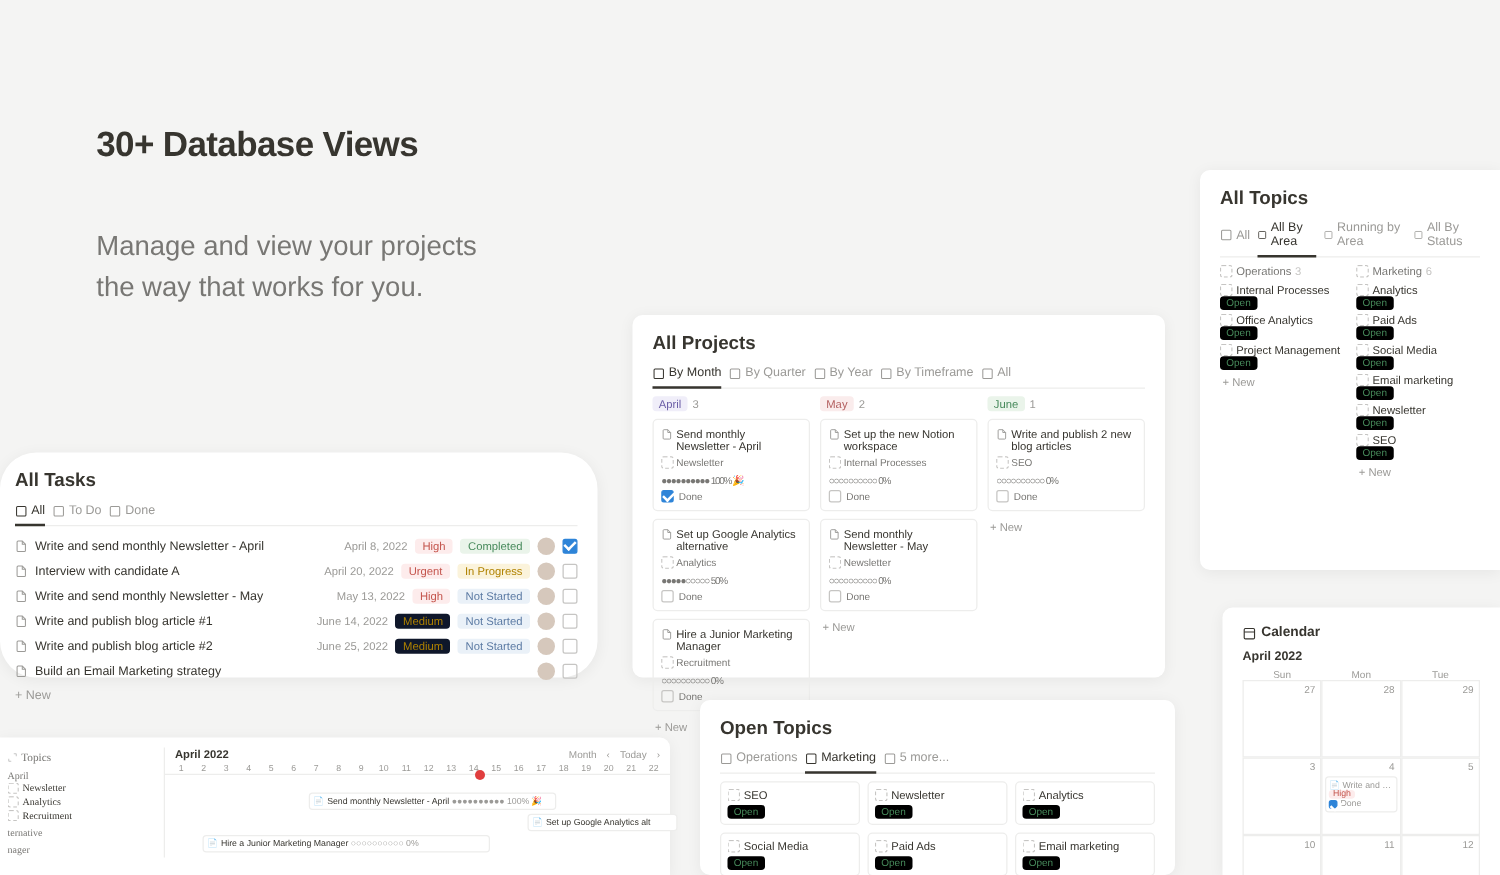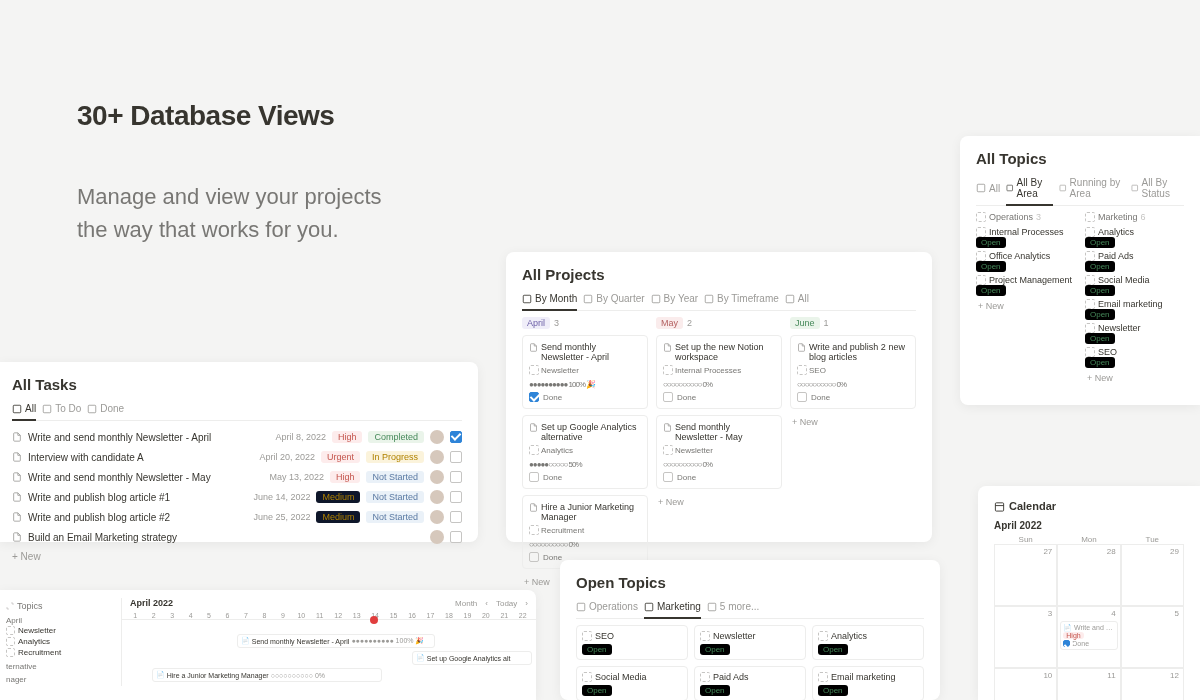--- a/index.html
+++ b/index.html
@@ -32,21 +32,21 @@
     padding: 14px 16px;
   }
   .card-title { font-size: 15px; font-weight: 600; margin-bottom: 10px; }
   .tabs { display: flex; gap: 6px; font-size: 10px; color: #9b9a97;
           border-bottom: 1px solid #ededec; padding-bottom: 6px; margin-bottom: 6px;}
   .tab { display: flex; align-items: center; gap: 3px; cursor: pointer; }
   .tab.active { color: #37352f; font-weight: 500; border-bottom: 2px solid #37352f; padding-bottom: 5px; margin-bottom: -7px; justify-content: space-between;}
   .tab svg { width: 10px; height: 10px; }
 
   
-  #alltasks { left: 0; top: 362px; width: 478px; height: 180px; border-top-left-radius: 0; border-bottom-left-radius: 0; padding-left: 12px;}
+  #alltasks { left: 0; top: 362px; width: 478px; height: 180px; border-top-left-radius: 0; border-bottom-left-radius: 0; padding-left: 12px; border-radius: 29px;}
   .task-row { display: flex; align-items: center; font-size: 10px; padding: 3px 0; gap: 6px;}
   .task-row .doc-ic { width: 10px; height: 10px; flex: none; color: #9b9a97;}
   .task-row .name { flex: 1; }
   .task-row .date { color: #9b9a97; font-size: 9px; width: 64px; text-align: right;}
   .pill { font-size: 9px; padding: 1px 6px; border-radius: 3px; white-space: nowrap;}
   .pill.high { background: #fdecec; color: #c4554d; }
   .pill.urgent { background: #fdecec; color: #c4554d; }
   .pill.medium { background: #0f172a; color: #b08200; }
   .pill.completed { background: #eaf4ea; color: #46895a; }
   .pill.inprogress { background: #fbf3db; color: #b08200; }
@@ -73,21 +73,21 @@
   .kcard .kt svg{ width:9px;height:9px;color:#9b9a97;flex:none;margin-top:1px;}
   .kcard .tag { display:inline-flex; align-items:center; gap:2px; font-size:8px; color:#787774; margin-top:3px;}
   .kcard .tag::before{content:"";width:8px;height:8px;border:1px dashed #c6c5c3;border-radius:2px;}
   .prog { font-size: 8px; color:#787774; margin-top:3px; display:flex; align-items:center; gap:3px;}
   .dots { letter-spacing: -1px; }
   .kcard .done-row{display:flex;align-items:center;gap:4px;font-size:8px;margin-top:3px;color:#787774;}
   .kcard .done-row .chk{width:10px;height:10px;border-width:1px;}
   .addnew{font-size:9px;color:#9b9a97;cursor:pointer;padding:2px;}
 
   
-  #alltopics { right: 0; top: 136px; width: 240px; height: 269px; border-top-right-radius:0;border-bottom-right-radius:0;}
+  #alltopics { right: 0; top: 136px; width: 240px; height: 320px; border-top-right-radius:0;border-bottom-right-radius:0;}
   .topic-cols{display:flex;gap:10px;}
   .topic-col{flex:1;}
   .topic-col-h{font-size:9px;color:#787774;margin-bottom:5px;display:flex;align-items:center;gap:3px;}
   .topic-col-h::before{content:"";width:8px;height:8px;border:1px dashed #c6c5c3;border-radius:2px;}
   .topic-item{font-size:9px;margin-bottom:4px;}
   .topic-item .tn{display:flex;gap:3px;align-items:center;}
   .topic-item .tn::before{content:"";width:8px;height:8px;border:1px dashed #c6c5c3;border-radius:2px;flex:none;}
 
   
   #calendar { right:0; top:486px; width:222px; height:214px; border-radius:8px 0 0 0;}
@@ -105,21 +105,21 @@
   
   #opentopics { left:560px; top:560px; width:380px; height:140px;}
   .ot-grid{display:flex;flex-wrap:wrap;gap:6px;}
   .ot-cell{width:calc(33.33% - 4px);border:1px solid #ededec;border-radius:4px;padding:5px;font-size:9px;}
   .ot-cell .tn{display:flex;gap:3px;align-items:center;margin-bottom:3px;}
   .ot-cell .tn::before{content:"";width:8px;height:8px;border:1px dashed #c6c5c3;border-radius:2px;flex:none;}
 
   
   #timeline{ left:0; top:590px; width:536px; height:110px; border-radius:0 8px 0 0; padding:8px 0 0 0;}
   #timeline .tl-body{display:flex;}
-  #timeline .tl-left{width:122px;font-size:9px;border-right:1px solid #ededec;}
+  #timeline .tl-left{width:132px;font-size:9px;border-right:1px solid #ededec;font-family:Liberation Serif, serif;}
   #timeline .tl-left .lh{display:flex;align-items:center;gap:3px;padding:3px 6px;color:#787774;}
   #timeline .tl-left .lh svg{width:8px;height:8px;}
   #timeline .tl-left .grp{padding:2px 6px;}
   #timeline .tl-left .grp .gerow{display:flex;gap:3px;align-items:center;font-size:8px;padding:1px 0;}
   #timeline .tl-left .grp .gerow::before{content:"";width:7px;height:7px;border:1px dashed #c6c5c3;border-radius:2px;flex:none;}
   #timeline .tl-right{flex:1;position:relative;font-size:8px;}
   .tl-hdr{display:flex;justify-content:space-between;padding:0 8px 4px 8px;align-items:center;}
   .tl-month{font-size:9px;font-weight:600;}
   .tl-ctrl{display:flex;gap:8px;color:#9b9a97;align-items:center;}
   .tl-days{display:flex;padding:0 4px;color:#9b9a97;border-bottom:1px solid #ededec;}

